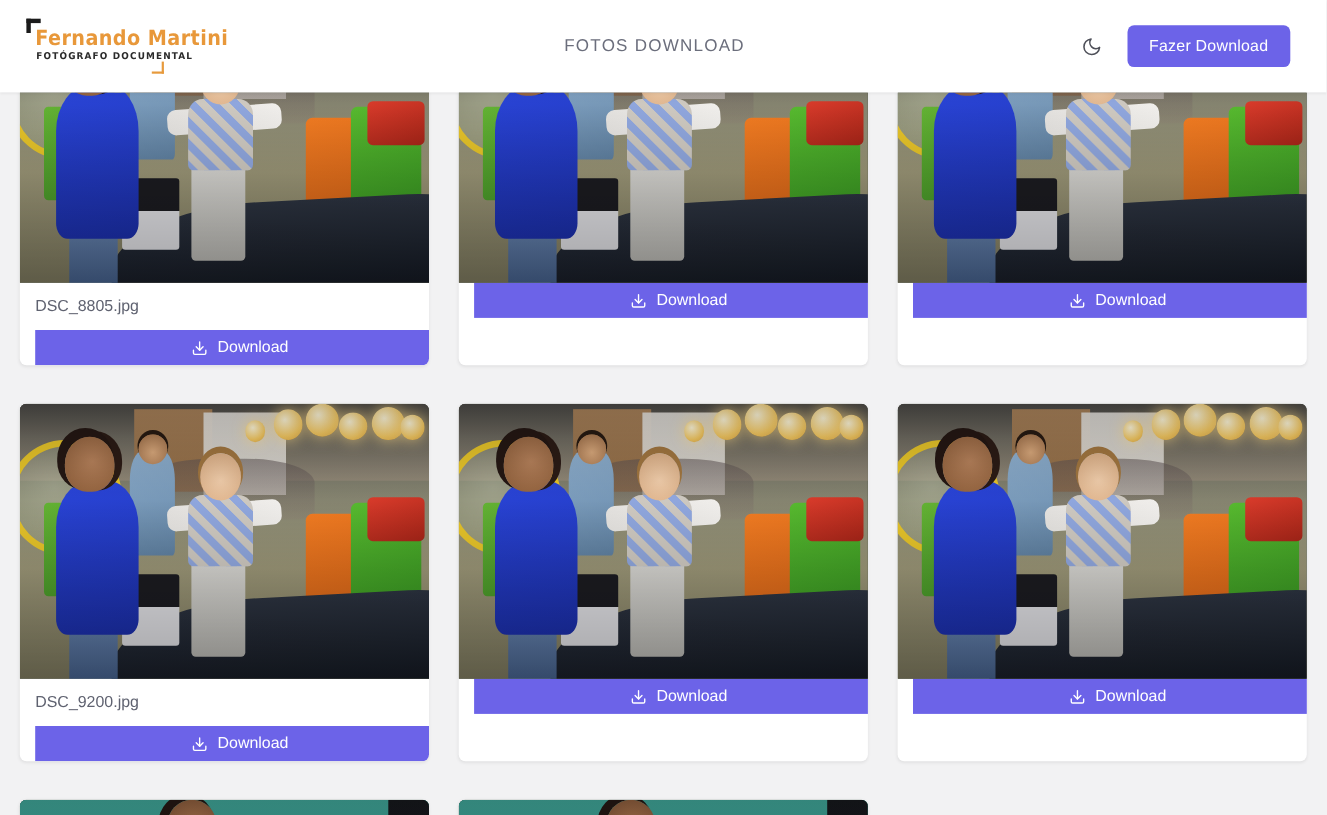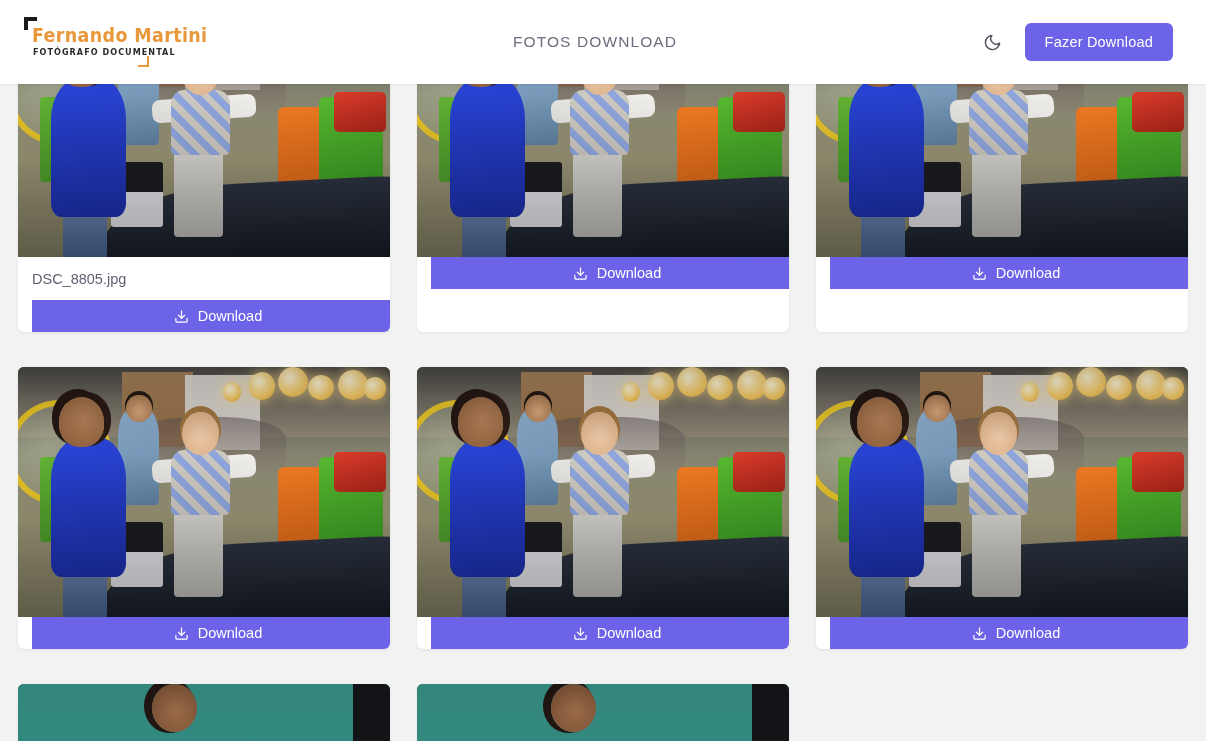--- a/index.html
+++ b/index.html
@@ -479,20 +479,21 @@
             <div class="sp boy-arms"></div>
             <div class="sp boy-pants"></div>
             <div class="sp boy-vest"></div>
             <div class="sp boy-head"></div>
             <div class="sp girl-jeans"></div>
             <div class="sp girl-body"></div>
             <div class="sp girl-head"></div>
           </div>
       <div class="overlay-shadow"></div>
     </div>
+    <div class="card-name">DSC_9200.jpg</div>
     <button class="btn-download">
       <svg width="15" height="15" viewBox="0 0 24 24" fill="none" stroke="#ffffff" stroke-width="2" stroke-linecap="round" stroke-linejoin="round">
         <path d="M21 15v4a2 2 0 0 1-2 2H5a2 2 0 0 1-2-2v-4"></path>
         <polyline points="7 10 12 15 17 10"></polyline>
         <line x1="12" y1="15" x2="12" y2="3"></line>
       </svg>
       <span>Download</span>
     </button>
   </div>
 

